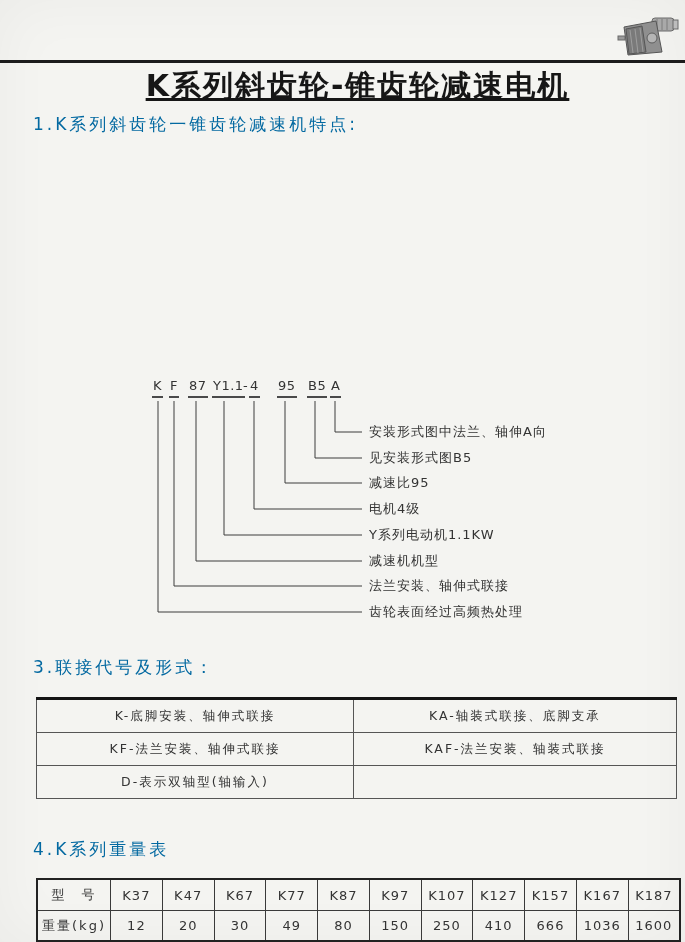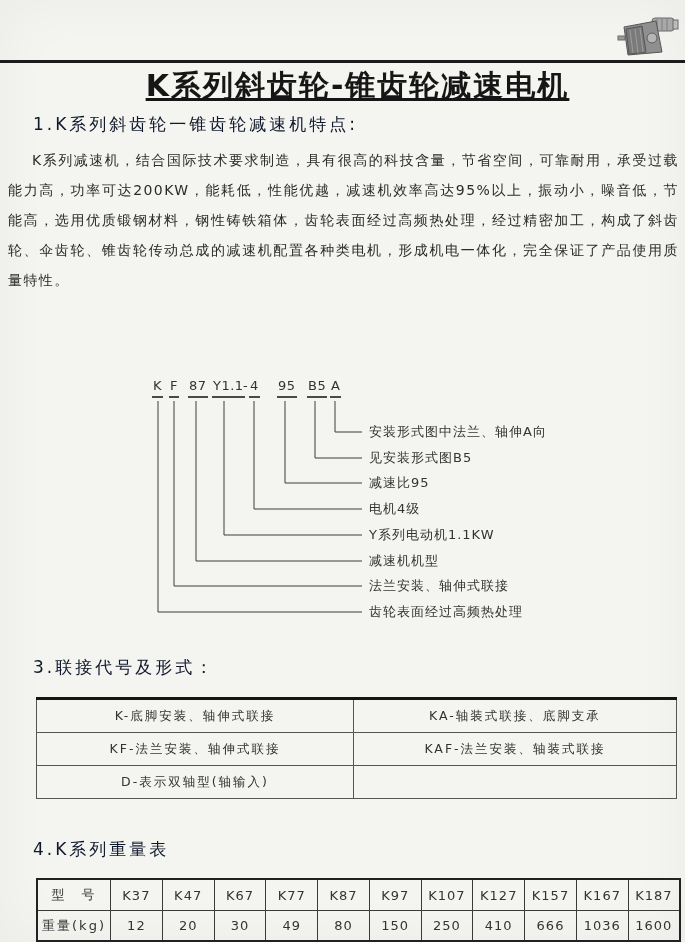--- a/index.html
+++ b/index.html
@@ -14,21 +14,21 @@
     position:relative;width:685px;height:942px;margin:0 auto;
     background:var(--background);color:var(--text);overflow:hidden;
     box-shadow:inset 0 0 60px rgba(0,0,0,0.04);
   }
   .top-rule{position:absolute;left:0;top:60px;width:685px;height:3px;background:#1c1c1c;}
   .doc-title{
     position:absolute;left:15px;top:66px;width:685px;text-align:center;
     font-size:30px;font-weight:bold;letter-spacing:2px;color:#161616;text-decoration:underline;
   }
   .sec-heading{
-    position:absolute;left:33px;font-size:17px;letter-spacing:3px;color:#0f172a;
+    position:absolute;left:33px;font-size:17px;letter-spacing:3px;color:#0369a1;
     white-space:pre;
   }
   #h1{top:113px;}
   #h2{top:292px;}
   #h3{top:656px;}
   #h4{top:838px;}
   .body-par{
     position:absolute;left:8px;top:145px;width:671px;
     font-size:14px;line-height:30px;letter-spacing:1.4px;
     text-align:justify;text-indent:24px;color:#2b2b2b;
@@ -89,21 +89,20 @@
     <circle cx="36" cy="26" r="5" fill="#b5b5b5" stroke="#5e5e5e"></circle>
     <rect x="2" y="24" width="7" height="4" fill="#9a9a9a" stroke="#6a6a6a"></rect>
   </svg>
 
   <div class="top-rule"></div>
 
   <div class="doc-title">K系列斜齿轮-锥齿轮减速电机</div>
 
   <div class="sec-heading" id="h1">1.K系列斜齿轮一锥齿轮减速机特点:</div>
 
-  <div class="body-par">K系列减速机，结合国际技术要求制造，具有很高的科技含量，节省空间，可靠耐用，承受过载能力高，功率可达200KW，能耗低，性能优越，减速机效率高达95%以上，振动小，噪音低，节能高，选用优质锻钢材料，钢性铸铁箱体，齿轮表面经过高频热处理，经过精密加工，构成了斜齿轮、伞齿轮、锥齿轮传动总成的减速机配置各种类电机，形成机电一体化，完全保证了产品使用质量特性。</div>
 
 
   <div id="code-row">
       <span class="code-part u" style="left: 152px;">K</span>
       <span class="code-part u" style="left: 169px;">F</span>
       <span class="code-part u" style="left: 188px;">87</span>
       <span class="code-part u" style="left: 212px;">Y1.1</span>
       <span class="code-part" style="left: 242px;">-</span>
       <span class="code-part u" style="left: 249px;">4</span>
       <span class="code-part u" style="left: 277px;">95</span>

